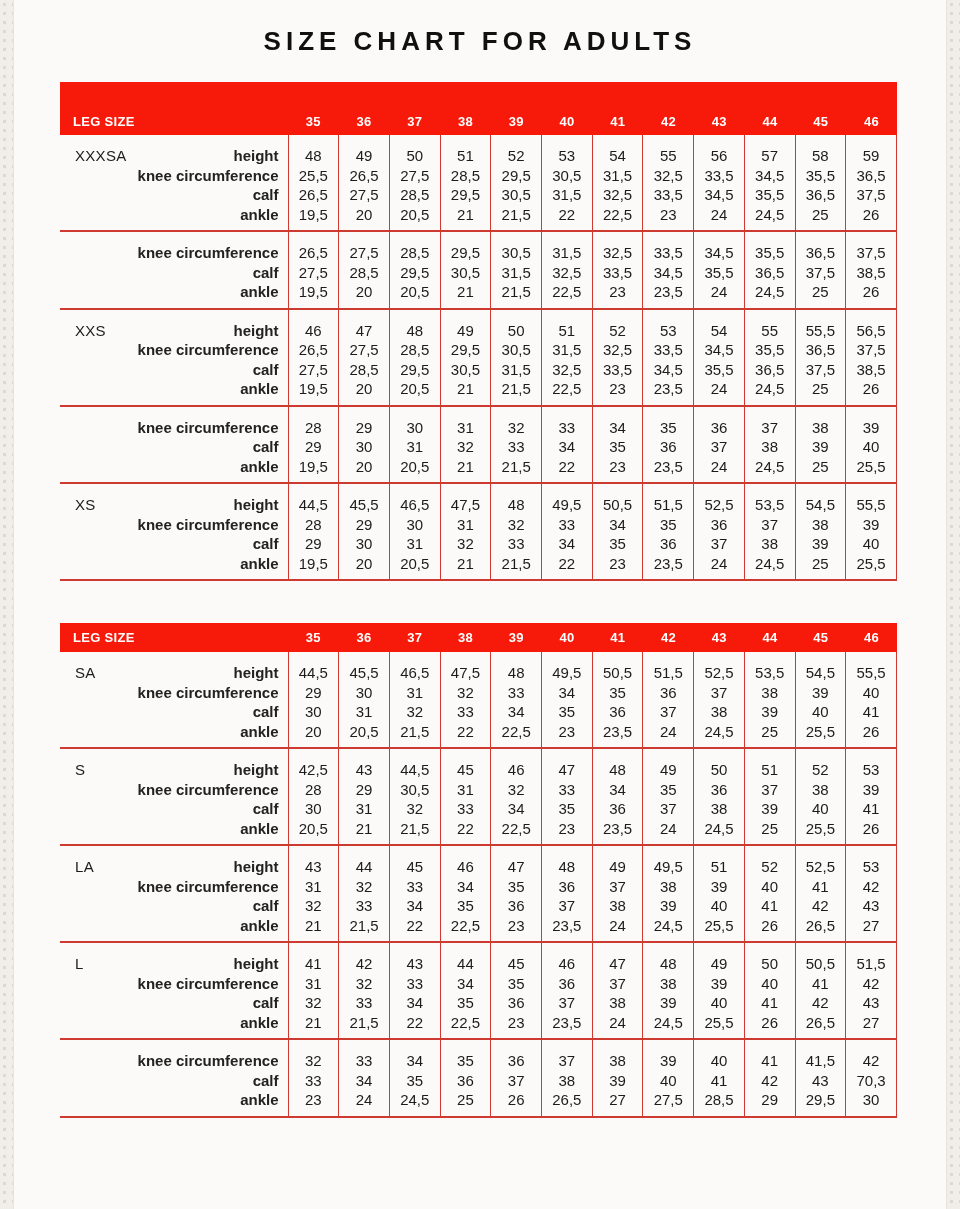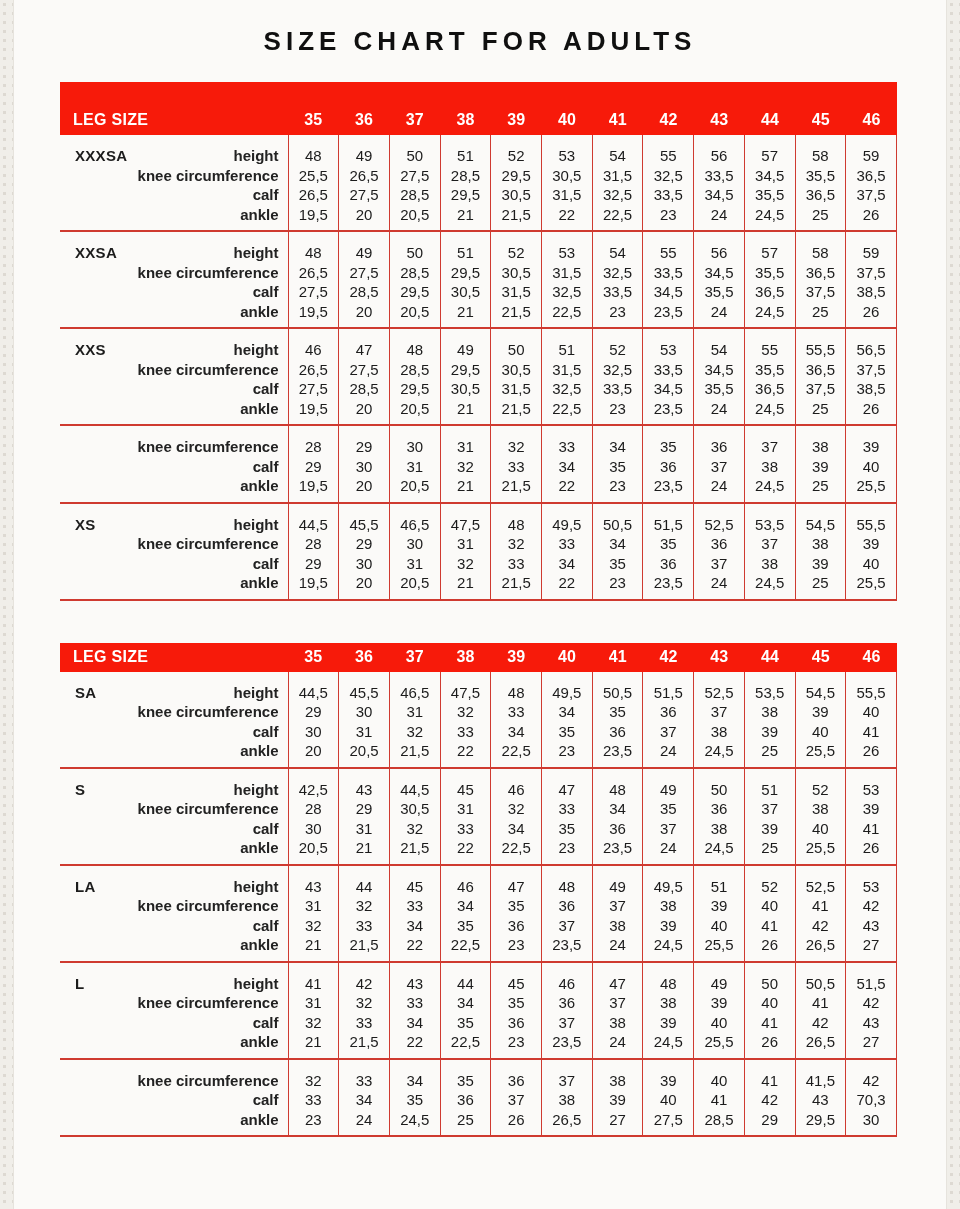--- a/index.html
+++ b/index.html
@@ -36,21 +36,21 @@
 
   .size-table{margin:25px 63px 0 60px;}
   .size-table + .size-table{margin-top:42px;}
 
   .band{
     display:grid;
     grid-template-columns:228px repeat(12,1fr);
     background:var(--red);
     color:#fff;
     font-weight:bold;
-    font-size:16px;
+    font-size:13px;
     letter-spacing:.3px;
   }
   .band-tall{height:53px;align-items:end;padding-bottom:6px;}
   .band-short{height:29px;align-items:center;}
   .band-label{padding-left:13px;}
   .band-cell{text-align:center;}
 
   table.group{
     width:100%;
     border-collapse:collapse;
@@ -60,21 +60,21 @@
   table.group td{
     padding:0;
     font-size:15px;
     line-height:19.5px;
     vertical-align:bottom;
   }
   table.group tr:first-child td{padding-top:11px;}
   table.group tr:last-child td{padding-bottom:6px;}
   td.lbl{padding-right:9px !important;text-align:right;}
   td.lbl .lblwrap{display:flex;justify-content:space-between;align-items:baseline;}
-  .size-name{font-weight:bold;padding-left:15px;letter-spacing:.3px;text-align:left;}
+  .size-name{font-weight:normal;padding-left:15px;letter-spacing:.3px;text-align:left;}
   .row-label{color:#222;font-weight:bold;}
   td.val{
     text-align:center;
     border-left:1.5px solid var(--line);
   }
   td.val.last{border-right:1.5px solid var(--line);}
 </style>
 </head>
 <body>
 
@@ -194,40 +194,20 @@
         <col>
         <col>
         <col>
         <col>
         <col>
         <col>
         <col>
       </colgroup>
       <tbody>
         <tr>
-          <td class="lbl">
-            <div class="lblwrap">
-              <span class="size-name">XXSA</span>
-              <span class="row-label">height</span>
-            </div>
-          </td>
-          <td class="val">48</td>
-          <td class="val">49</td>
-          <td class="val">50</td>
-          <td class="val">51</td>
-          <td class="val">52</td>
-          <td class="val">53</td>
-          <td class="val">54</td>
-          <td class="val">55</td>
-          <td class="val">56</td>
-          <td class="val">57</td>
-          <td class="val">58</td>
-          <td class="val last">59</td>
-        </tr>
-        <tr>
           <td class="lbl"><span class="row-label">knee circumference</span></td>
           <td class="val">26,5</td>
           <td class="val">27,5</td>
           <td class="val">28,5</td>
           <td class="val">29,5</td>
           <td class="val">30,5</td>
           <td class="val">31,5</td>
           <td class="val">32,5</td>
           <td class="val">33,5</td>
           <td class="val">34,5</td>

